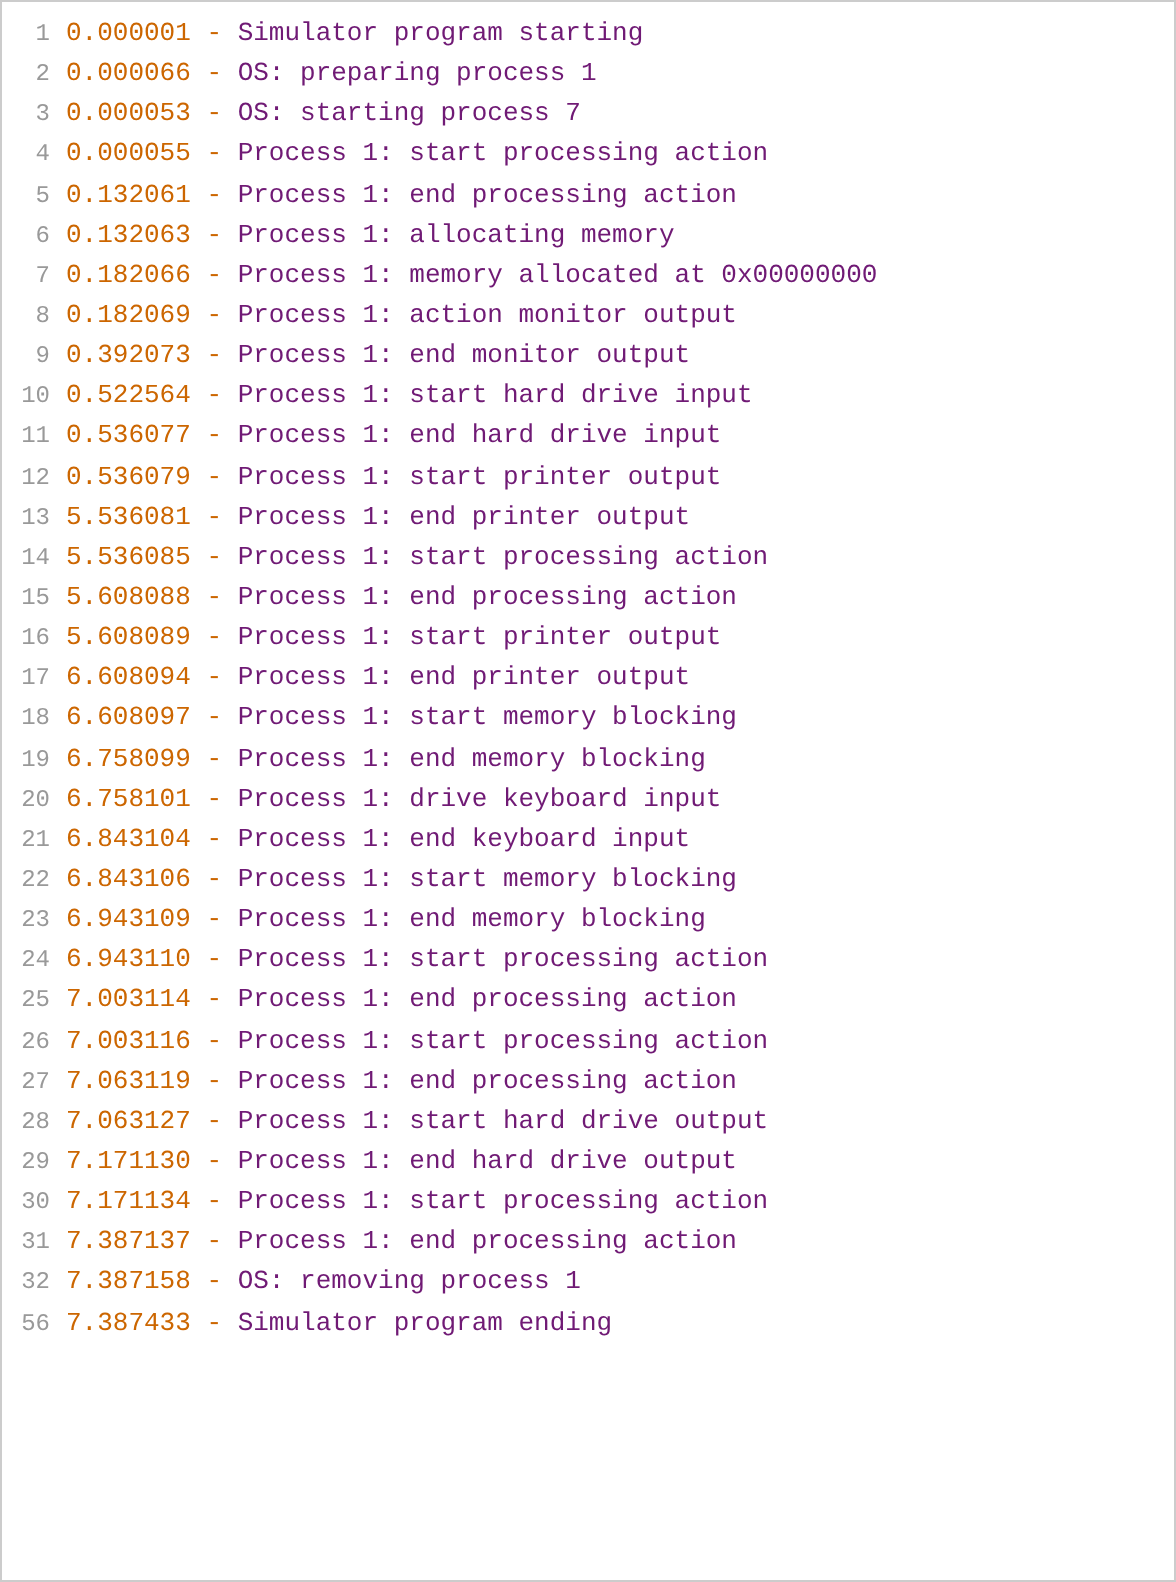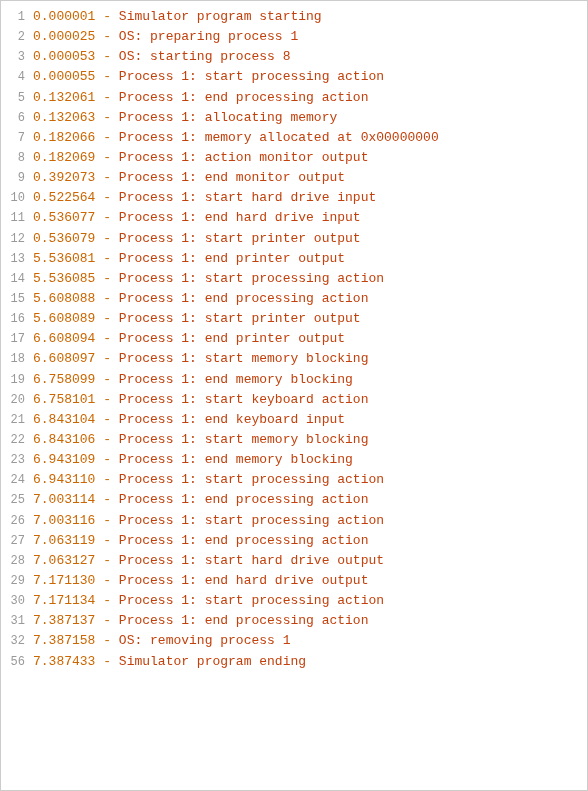--- a/index.html
+++ b/index.html
@@ -46,39 +46,39 @@
 
     .log-text .timestamp {
       color: #cc6600;
     }
 
     .log-text .separator {
       color: #cc6600;
     }
 
     .log-text .message {
-      color: #c2410c;
+      color: #701a75;
     }
   </style>
 </head>
 <body>
 
 <div class="log-container">
   <div id="lines-wrapper">
       <div class="log-line">
         <span class="line-number">1</span>
         <span class="log-text"><span class="timestamp">0.000001</span><span class="separator"> - </span><span class="message">Simulator program starting</span></span>
       </div>
       <div class="log-line">
         <span class="line-number">2</span>
-        <span class="log-text"><span class="timestamp">0.000025</span><span class="separator"> - </span><span class="message">OS: preparing process 1</span></span>
+        <span class="log-text"><span class="timestamp">0.000066</span><span class="separator"> - </span><span class="message">OS: preparing process 1</span></span>
       </div>
       <div class="log-line">
         <span class="line-number">3</span>
-        <span class="log-text"><span class="timestamp">0.000053</span><span class="separator"> - </span><span class="message">OS: starting process 8</span></span>
+        <span class="log-text"><span class="timestamp">0.000053</span><span class="separator"> - </span><span class="message">OS: starting process 7</span></span>
       </div>
       <div class="log-line">
         <span class="line-number">4</span>
         <span class="log-text"><span class="timestamp">0.000055</span><span class="separator"> - </span><span class="message">Process 1: start processing action</span></span>
       </div>
       <div class="log-line">
         <span class="line-number">5</span>
         <span class="log-text"><span class="timestamp">0.132061</span><span class="separator"> - </span><span class="message">Process 1: end processing action</span></span>
       </div>
       <div class="log-line">
@@ -132,21 +132,21 @@
       <div class="log-line">
         <span class="line-number">18</span>
         <span class="log-text"><span class="timestamp">6.608097</span><span class="separator"> - </span><span class="message">Process 1: start memory blocking</span></span>
       </div>
       <div class="log-line">
         <span class="line-number">19</span>
         <span class="log-text"><span class="timestamp">6.758099</span><span class="separator"> - </span><span class="message">Process 1: end memory blocking</span></span>
       </div>
       <div class="log-line">
         <span class="line-number">20</span>
-        <span class="log-text"><span class="timestamp">6.758101</span><span class="separator"> - </span><span class="message">Process 1: start keyboard action</span></span>
+        <span class="log-text"><span class="timestamp">6.758101</span><span class="separator"> - </span><span class="message">Process 1: drive keyboard input</span></span>
       </div>
       <div class="log-line">
         <span class="line-number">21</span>
         <span class="log-text"><span class="timestamp">6.843104</span><span class="separator"> - </span><span class="message">Process 1: end keyboard input</span></span>
       </div>
       <div class="log-line">
         <span class="line-number">22</span>
         <span class="log-text"><span class="timestamp">6.843106</span><span class="separator"> - </span><span class="message">Process 1: start memory blocking</span></span>
       </div>
       <div class="log-line">

